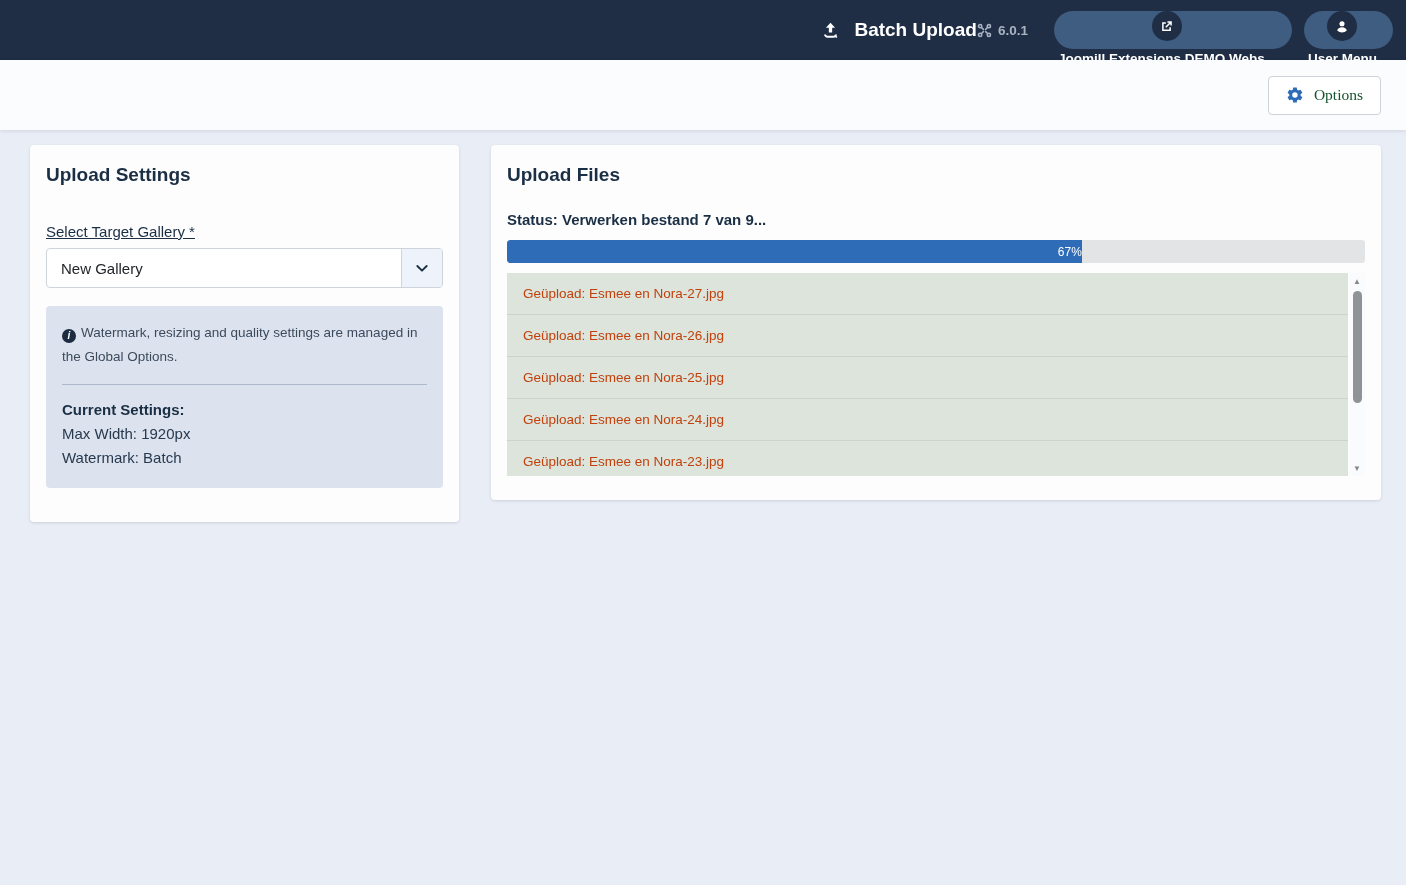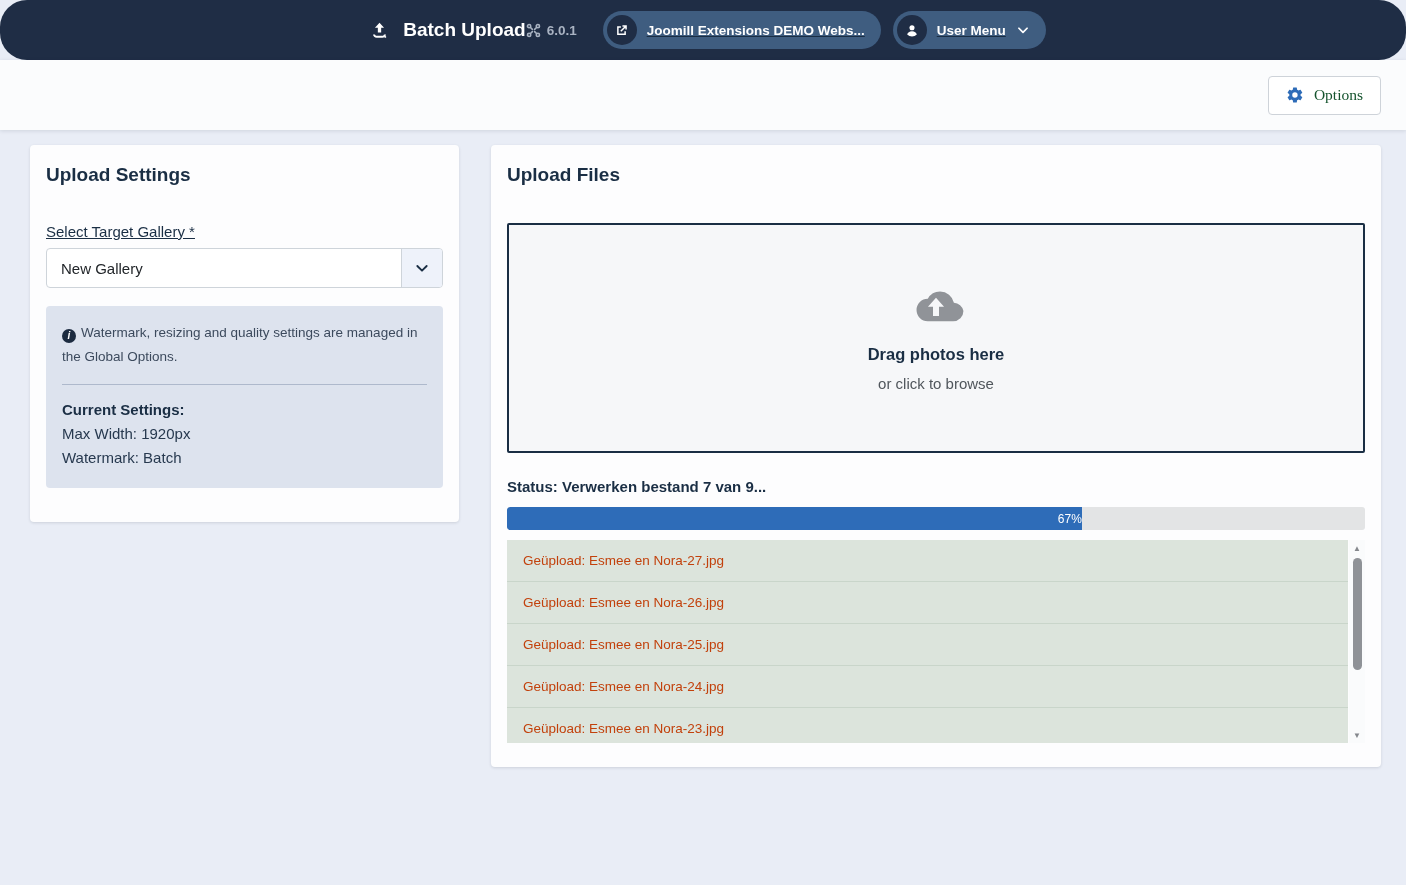--- a/index.html
+++ b/index.html
@@ -6,33 +6,32 @@
   html,body { width:1406px; height:885px; overflow:hidden; }
   body {
     font-family:"Liberation Sans", sans-serif;
     background:#e9edf6;
     color:#1a2e44;
   }
 
   
   .topbar {
     height:60px; background:#1f2d45;
-    display:flex; align-items:center; justify-content:center;
+    display:flex; align-items:center; justify-content:flex-end;
     padding:0 13px 0 22px;
-    border-radius:27px;
   }
   .topbar-left { display:flex; align-items:center; gap:13px; }
   .topbar-title { color:#fff; font-size:19px; font-weight:bold; }
-  .topbar-right { display:flex; align-items:center; gap:12px;text-decoration:underline; }
+  .topbar-right { display:flex; align-items:center; gap:12px; }
   .version-wrap { display:flex; align-items:center; gap:6px; margin-right:14px; }
   .version-text { color:#a9b3c2; font-size:13.5px; font-weight:bold; }
   .pill {
     height:38px; border-radius:19px; background:#3f5d80; border:none;
     display:flex; align-items:center; gap:10px;
-    padding:0 16px 0 4px; cursor:pointer;
+    padding:0 16px 0 4px; cursor:pointer;flex-direction:column;
   }
   .pill-circle {
     width:30px; height:30px; border-radius:50%; background:#1f2d45;
     display:flex; align-items:center; justify-content:center; flex:0 0 auto;
   }
   .pill-label { color:#fff; font-size:13.5px; font-weight:bold; white-space:nowrap; }
 
   
   .toolbar {
     height:70px; background:#fbfcfd;
@@ -217,30 +216,20 @@
       <hr class="info-divider">
       <div class="cur-line cur-head">Current Settings:</div>
       <div class="cur-line">Max Width: 1920px</div>
       <div class="cur-line">Watermark: Batch</div>
     </div>
   </section>
 
   <section class="card card-files">
     <h2>Upload Files</h2>
 
-    <div class="dropzone">
-      <span>
-        <svg class="icon-svg" width="62" height="46" viewBox="0 0 64 46">
-          <path fill="#909398" d="M50.5 18.6A14.6 14.6 0 0 0 36.2 7a14.5 14.5 0 0 0-12.7 7.5 11.6 11.6 0 0 0-11.6 11.6A11.5 11.5 0 0 0 23.4 37.6h26.3A10.6 10.6 0 0 0 60.3 27a10.5 10.5 0 0 0-9.8-8.4z"></path>
-          <path fill="#f6f7f9" d="M32 13.5l8.3 9.3h-5.2v9.6h-6.2v-9.6h-5.2z"></path>
-        </svg>
-      </span>
-      <div class="dz-primary">Drag photos here</div>
-      <div class="dz-secondary">or click to browse</div>
-    </div>
 
     <div class="status-line">Status: Verwerken bestand 7 van 9...</div>
 
     <div class="progress-track">
       <div class="progress-fill" style="width: 67%; justify-content: flex-end;">
         <span class="progress-label">67%</span>
       </div>
     </div>
 
     <div class="upload-log">

